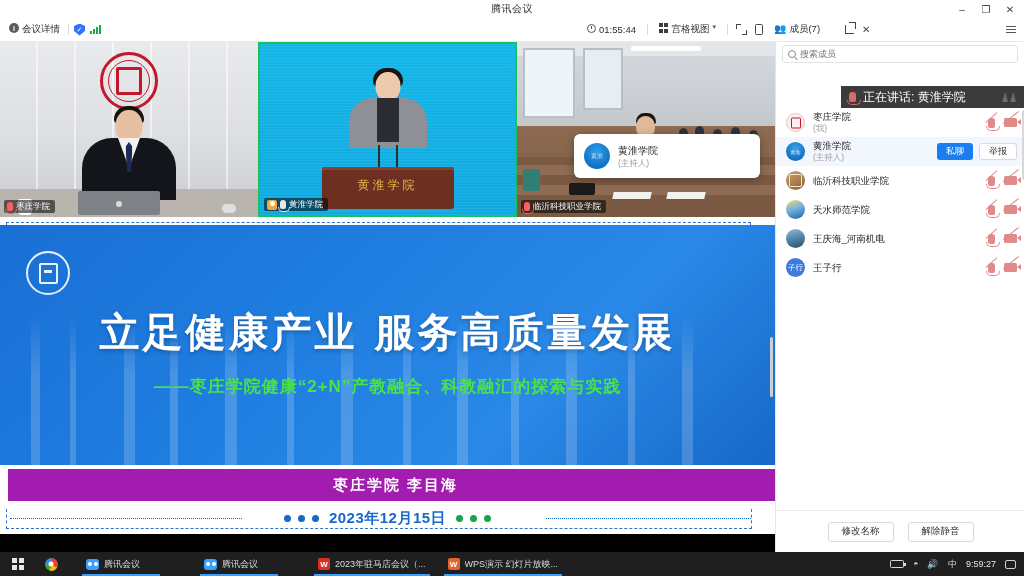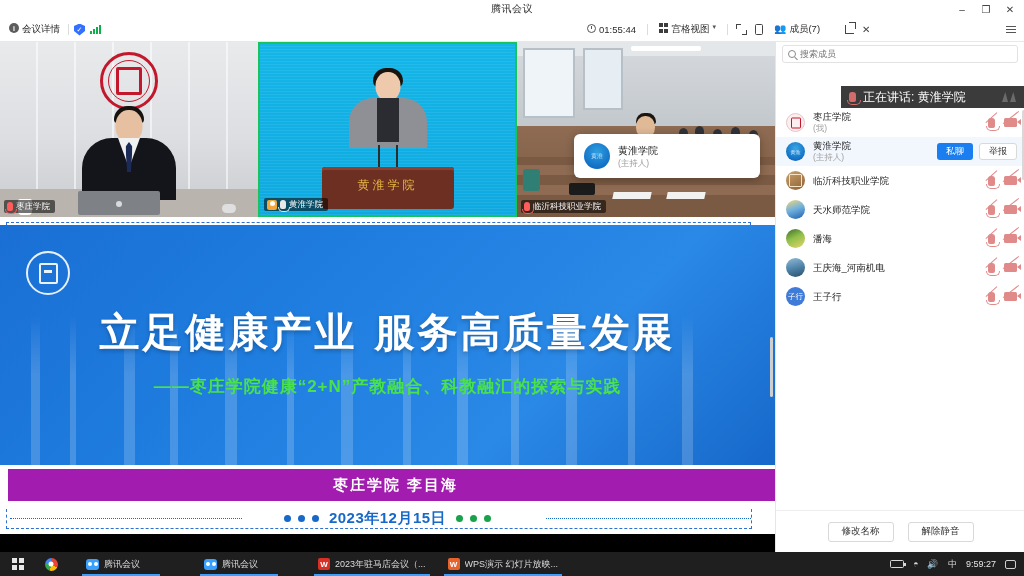--- a/index.html
+++ b/index.html
@@ -516,30 +516,20 @@
       <div class="pav av-ts"></div>
       <div class="pname">
         <div class="n">天水师范学院</div>
       </div>
       <div class="picons">
         <span class="p-mic"></span>
         <span class="p-cam"></span>
       </div>
     </div>
 
-    <div class="prow">
-      <div class="pav av-ph"></div>
-      <div class="pname">
-        <div class="n">潘海</div>
-      </div>
-      <div class="picons">
-        <span class="p-mic"></span>
-        <span class="p-cam"></span>
-      </div>
-    </div>
 
     <div class="prow">
       <div class="pav av-wq"></div>
       <div class="pname">
         <div class="n">王庆海_河南机电</div>
       </div>
       <div class="picons">
         <span class="p-mic"></span>
         <span class="p-cam"></span>
       </div>

